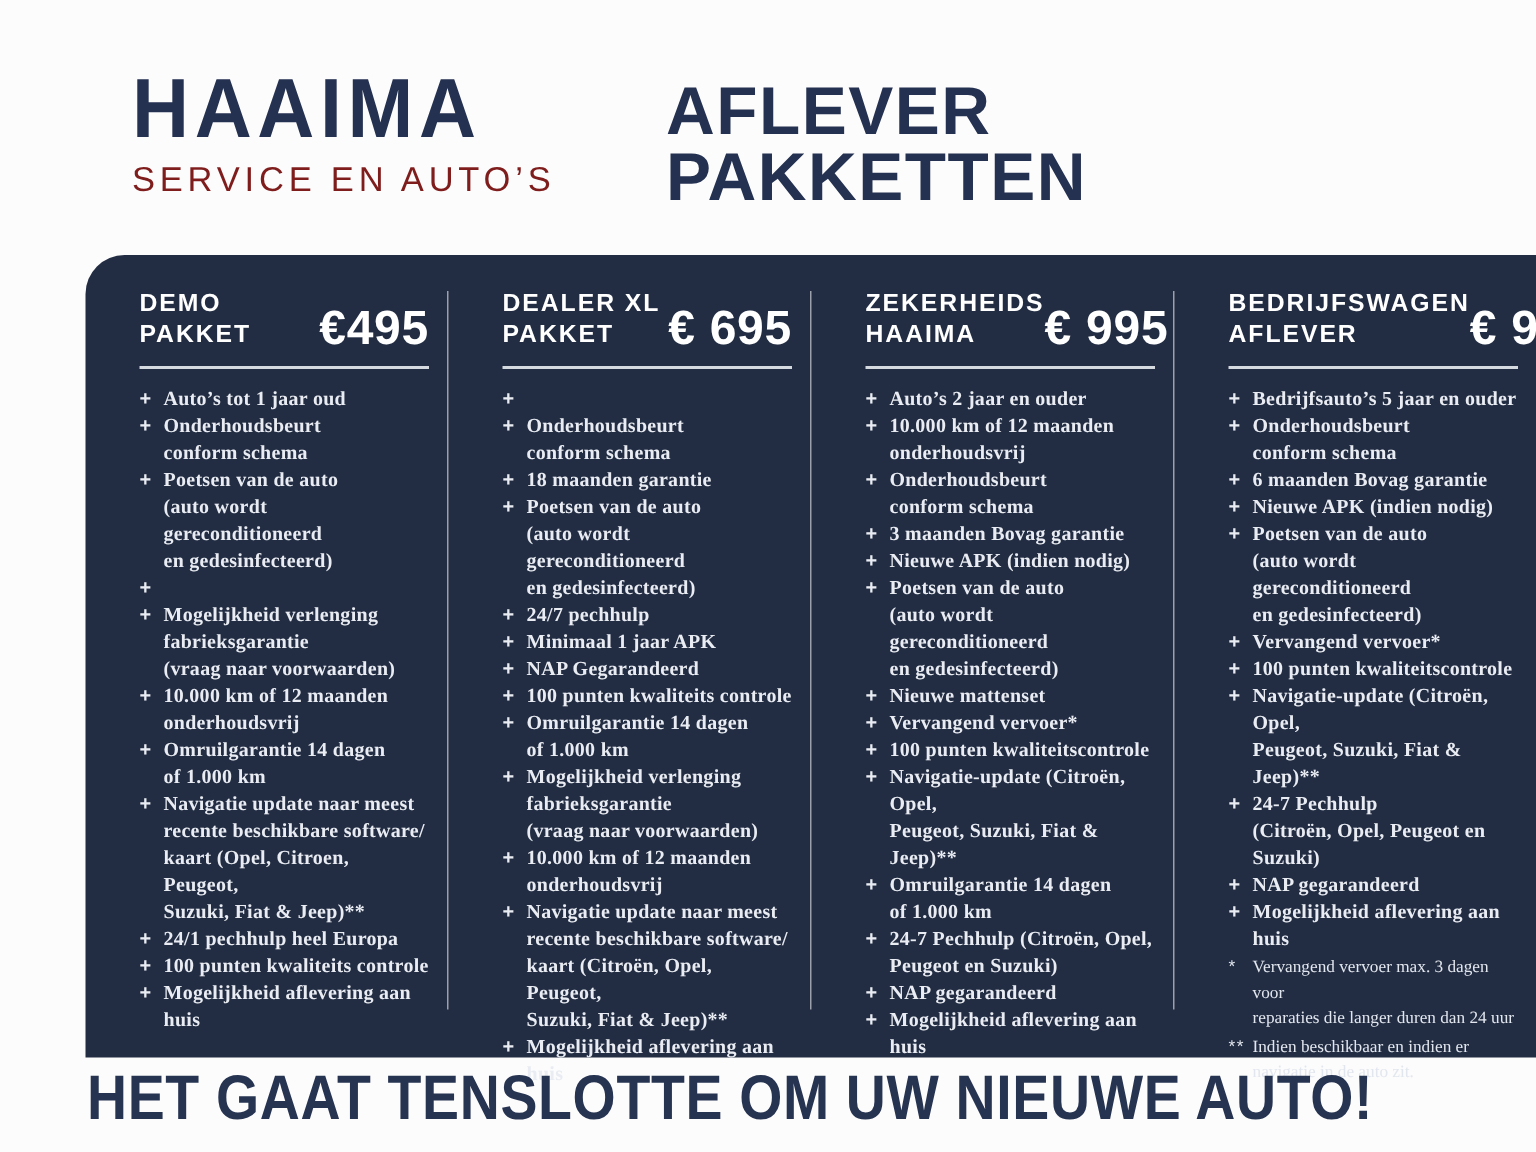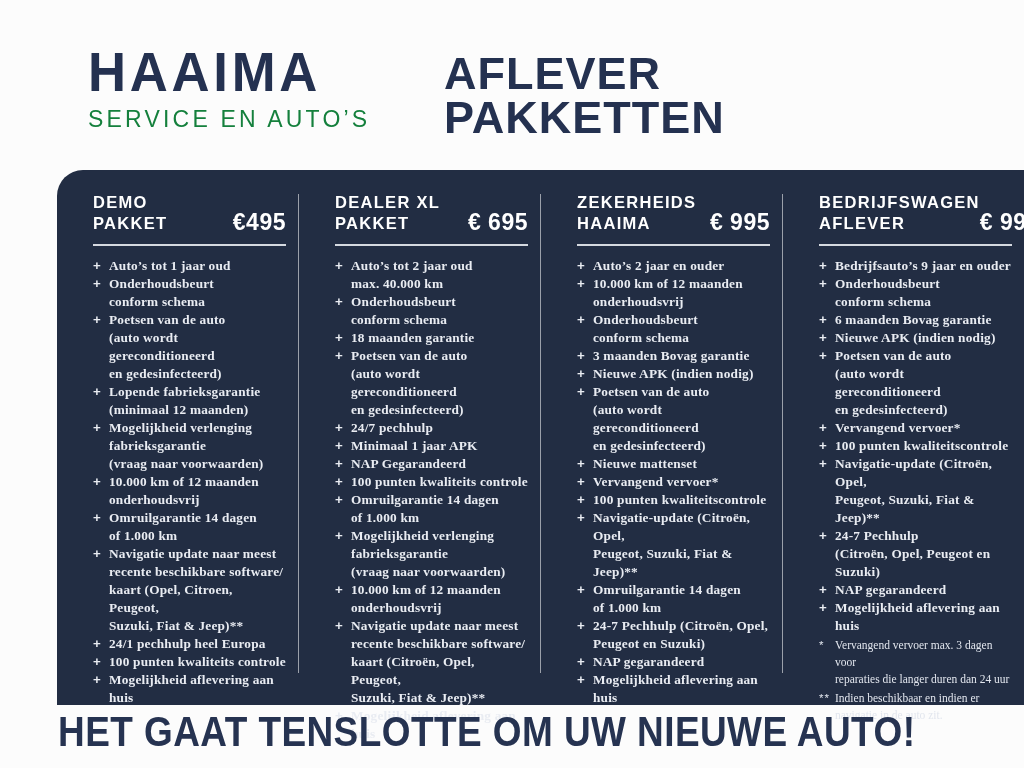--- a/index.html
+++ b/index.html
@@ -9,21 +9,21 @@
     font-family:"Liberation Sans", sans-serif;
   }
   
   .brand{position:absolute;left:88px;top:44px;color:#243150;}
   .brand-name{
     font-size:56px;font-weight:bold;letter-spacing:4px;line-height:1;
     transform:scaleX(0.94);transform-origin:left top;
   }
   .brand-sub{
     font-size:23px;font-weight:normal;letter-spacing:3.2px;margin-top:6px;
-    color:#15803d;
+    color:#7f1d1d;
   }
   .page-title{
     position:absolute;left:444px;top:52px;color:#243150;
     font-size:45px;font-weight:bold;letter-spacing:1px;line-height:0.98;
     white-space:pre-line;
   }
   
   .panel{
     position:absolute;left:57px;top:170px;width:967px;height:535px;
     background:#222d43;border-radius:26px 0 0 0;
@@ -40,21 +40,21 @@
   .col-divider{
     width:1px;flex:0 0 1px;background:rgba(255,255,255,0.55);
     margin:2px 0 16px 0;
   }
   .pkg-header{display:flex;justify-content:space-between;align-items:flex-end;}
   .pkg-name{
     font-size:16.5px;font-weight:bold;color:#ffffff;letter-spacing:1.3px;
     line-height:1.3;white-space:pre-line;
   }
   .pkg-price{
-    font-size:23px;font-weight:bold;color:#ffffff;letter-spacing:0.5px;
+    font-size:32px;font-weight:bold;color:#ffffff;letter-spacing:0.5px;
     line-height:1;padding-bottom:1px;white-space:nowrap;
   }
   .pkg-rule{
     border-bottom:2px solid rgba(233,236,242,0.9);
     margin:9px 0 11px 0;
   }
   .pkg-items{}
   .pkg-item{
     display:flex;align-items:flex-start;
     font-size:13.3px;font-weight:bold;color:#e9ecf2;line-height:18px;
@@ -109,22 +109,20 @@
 
   <div class="pkg-item">
     <span class="plus">+</span>
     <span class="item-text">Poetsen van de auto
 (auto wordt gereconditioneerd
 en gedesinfecteerd)</span>
   </div>
 
   <div class="pkg-item">
     <span class="plus">+</span>
-    <span class="item-text">Lopende fabrieksgarantie
-(minimaal 12 maanden)</span>
   </div>
 
   <div class="pkg-item">
     <span class="plus">+</span>
     <span class="item-text">Mogelijkheid verlenging
 fabrieksgarantie
 (vraag naar voorwaarden)</span>
   </div>
 
   <div class="pkg-item">
@@ -168,22 +166,20 @@
   <div class="package-col">
     <div class="pkg-header">
       <div class="pkg-name">DEALER XL
 PAKKET</div>
       <div class="pkg-price">€ 695</div>
     </div>
     <div class="pkg-rule"></div>
     <div class="pkg-items">
   <div class="pkg-item">
     <span class="plus">+</span>
-    <span class="item-text">Auto’s tot 2 jaar oud
-max. 40.000 km</span>
   </div>
 
   <div class="pkg-item">
     <span class="plus">+</span>
     <span class="item-text">Onderhoudsbeurt
 conform schema</span>
   </div>
 
   <div class="pkg-item">
     <span class="plus">+</span>
@@ -343,21 +339,21 @@
   <div class="package-col">
     <div class="pkg-header">
       <div class="pkg-name">BEDRIJFSWAGEN
 AFLEVER</div>
       <div class="pkg-price">€ 995</div>
     </div>
     <div class="pkg-rule"></div>
     <div class="pkg-items">
   <div class="pkg-item">
     <span class="plus">+</span>
-    <span class="item-text">Bedrijfsauto’s 9 jaar en ouder</span>
+    <span class="item-text">Bedrijfsauto’s 5 jaar en ouder</span>
   </div>
 
   <div class="pkg-item">
     <span class="plus">+</span>
     <span class="item-text">Onderhoudsbeurt
 conform schema</span>
   </div>
 
   <div class="pkg-item">
     <span class="plus">+</span>

